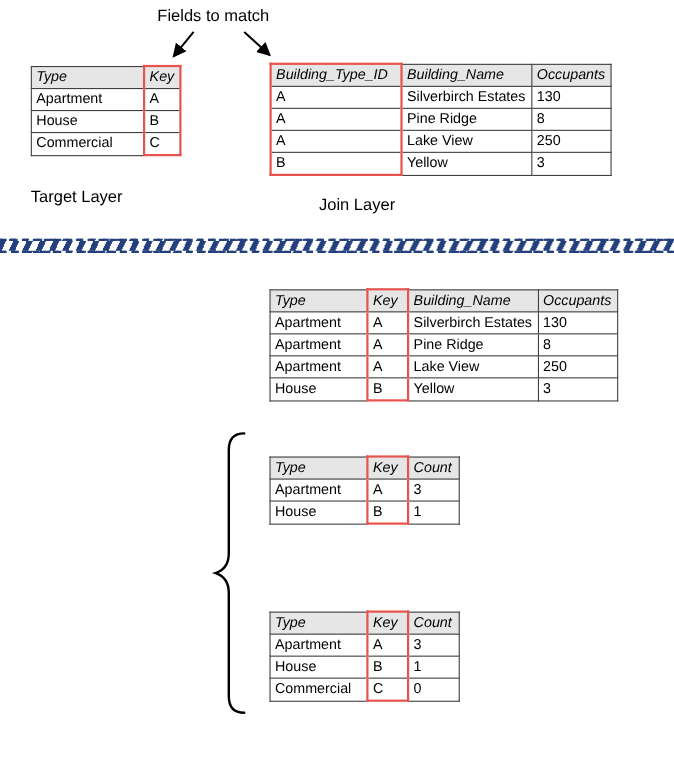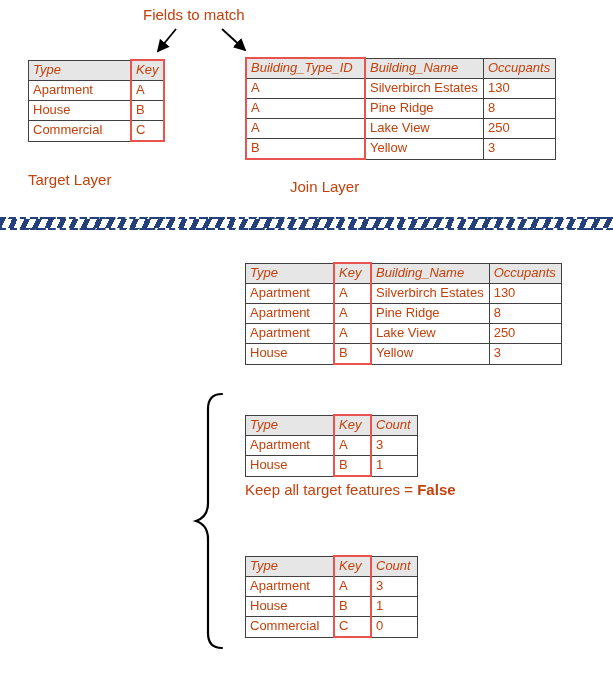--- a/index.html
+++ b/index.html
@@ -1,17 +1,17 @@
 <!DOCTYPE html>
 <html style="--hl: #e8534e; --header-bg: #e7e6e6; --divider: #24407c;"><head>
 <meta charset="utf-8">
 <style>
   html,body{margin:0;padding:0;background:#ffffff;}
   #canvas{position:relative;width:613px;height:689px;background:#fff;
-          font-family:"Liberation Sans",sans-serif;color:#c2410c;overflow:hidden;}
+          font-family:"Liberation Sans",sans-serif;color:#000000;overflow:hidden;}
 
   .lbl{position:absolute;font-size:15px;white-space:nowrap;}
 
   table{border-collapse:collapse;font-size:13px;position:absolute;}
   th,td{border:1px solid #404040;padding:0 5px 1px 4px;text-align:left;
         font-weight:normal;white-space:nowrap;height:18px;line-height:18px;}
   th{background:var(--header-bg,#e7e6e6);font-style:italic;}
 
   .hl{border-left:2px solid var(--hl,#e8534e);border-right:2px solid var(--hl,#e8534e);}
   .hl-top{border-top:2px solid var(--hl,#e8534e);}
@@ -189,23 +189,20 @@
           <td>3</td>
         </tr>
         <tr>
           <td>House</td>
           <td class="hl hl-bottom">B</td>
           <td>1</td>
         </tr>
       </tbody>
     </table>
 
-  <div id="caption-false" class="lbl">
-    <span>Keep all target features = </span><b>False</b>
-  </div>
 
   <table id="count-table-2" class="tbl-count">
       <thead>
         <tr>
           <th>Type</th>
           <th class="hl hl-top">Key</th>
           <th>Count</th>
         </tr>
       </thead>
       <tbody>

